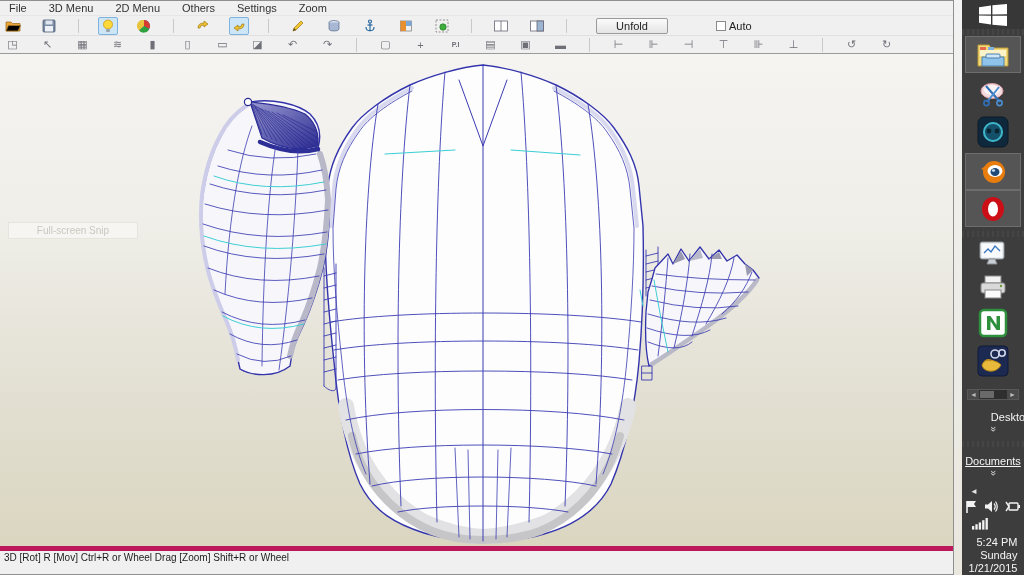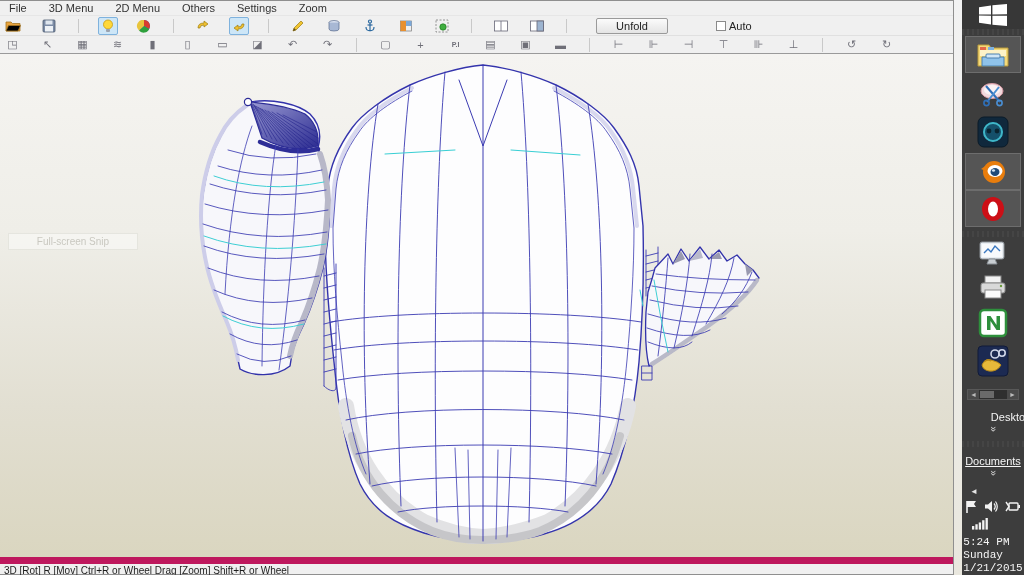--- a/index.html
+++ b/index.html
@@ -39,25 +39,25 @@
   .unfold-btn { margin-left:10px; width:72px; height:16px; font-size:11px; color:#222;
                 background:linear-gradient(#fbfbfb,#e4e4e4); border:1px solid #9a9a9a;
                 border-radius:2px; text-align:center; line-height:14px; }
   .auto-wrap { display:flex; align-items:center; margin-left:32px; gap:3px; font-size:11px; color:#222; }
   .auto-box { width:10px; height:10px; background:#fff; border:1px solid #8a8a8a; }
 
   
   .viewport { flex:1 1 auto; position:relative; overflow:hidden;
     background:linear-gradient(#f5f4f1 0%, #efeee8 35%, #e2dfd2 70%, #dad6c0 100%); }
   .viewport svg { position:absolute; left:0; top:0; }
-  .ghost-snip { position:absolute; left:8px; top:179px; width:130px; height:17px;
+  .ghost-snip { position:absolute; left:8px; top:168px; width:130px; height:17px;
     background:rgba(252,252,249,0.55); border:1px solid rgba(225,225,218,0.8);
     color:#c9c8c0; font-size:10px; text-align:center; line-height:16px; }
 
-  .statusbar { height:17px; background:#f0f0f0; border-top:7px solid #be185d;
+  .statusbar { height:28px; background:#f0f0f0; border-top:5px solid #be185d;
                font-size:10px; color:#1d1d1d; line-height:14px; padding-left:4px; flex:0 0 auto; }
 
   
   .desktop-strip { width:8px; height:575px; background:linear-gradient(#f2f2f2,#e9e7de); }
 
   
   .taskbar { width:62px; height:575px; background:#3d3d3d; display:flex; flex-direction:column;
              align-items:center; color:#f2f2f2; }
   .start-btn { width:62px; height:33px; display:flex; align-items:center; justify-content:center;
                background:#373737; }
@@ -68,21 +68,21 @@
   .task-tile.active { background:#555555; border:1px solid #6d6d6d; }
   .task-icon-plain { width:62px; display:flex; align-items:center; justify-content:center; flex:0 0 auto; }
   .tb-label { font-size:11px; color:#f5f5f5; text-align:center; flex:0 0 auto; }
   .tb-chevron { font-size:10px; color:#cfcfcf; transform:rotate(90deg); height:12px; line-height:12px; flex:0 0 auto; }
   .mini-scroll { width:52px; height:11px; background:#2f2f2f; border:1px solid #585858;
                  display:flex; align-items:stretch; flex:0 0 auto; }
   .mini-scroll .arr { width:11px; background:#4a4a4a; color:#bbb; font-size:7px; line-height:9px; text-align:center; }
   .mini-scroll .thumb { width:14px; background:#6a6a6a; margin:1px; }
   .tray-row { display:flex; gap:7px; align-items:center; flex:0 0 auto; }
   .hidden-arrow { align-self:flex-start; margin-left:8px; color:#e5e5e5; font-size:8px; flex:0 0 auto; }
-  .clock { text-align:left; font-size:11px; line-height:13px; color:#f5f5f5; flex:0 0 auto;font-family:Liberation Mono, monospace; }
+  .clock { text-align:right; font-size:11px; line-height:13px; color:#f5f5f5; flex:0 0 auto; }
   .clock .time { font-size:11px; }
 </style>
 </head>
 <body>
 
 <div class="screen">
 
   <div class="app-window">
 
 

